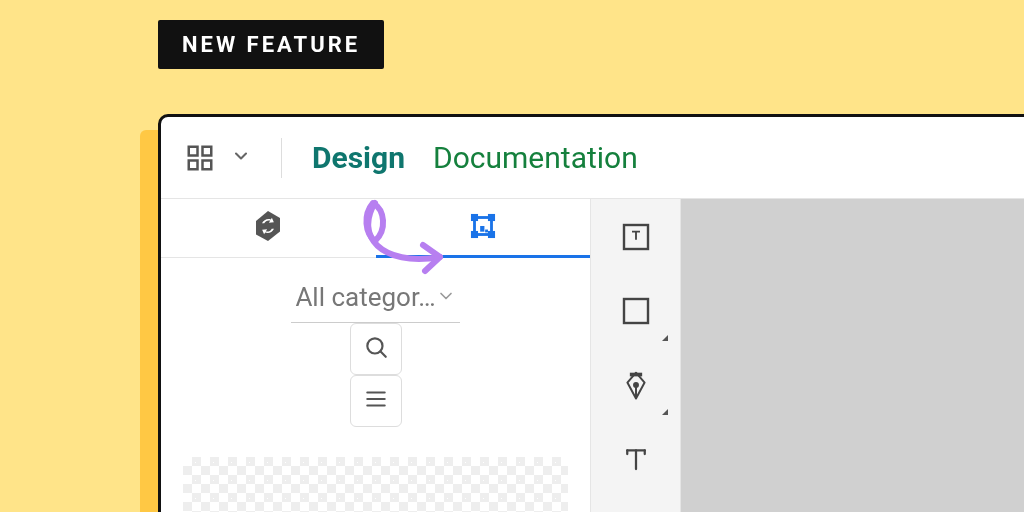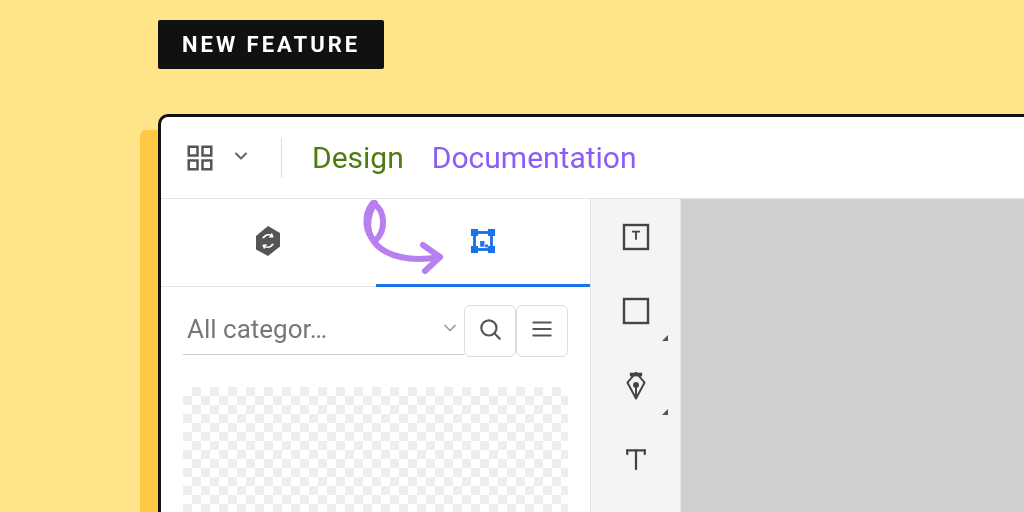--- a/index.html
+++ b/index.html
@@ -53,22 +53,22 @@
   }
   .grid-icon svg { display: block; }
   .chevron { color: #666; }
   .divider {
     width: 1px;
     height: 40px;
     background: #ddd;
     margin: 0 14px;
   }
   .tabs { display: flex; gap: 28px; }
-  .tab { font-size: 30px; color: #8b5cf6; cursor: pointer; }
-  .tab.active { color: #4d7c0f; font-weight: 400; }
+  .tab { font-size: 30px; color: #15803d; cursor: pointer; }
+  .tab.active { color: #0f766e; font-weight: 700; }
   .body-row { display: flex; height: calc(100% - 82px); }
   .left-panel {
     width: 430px;
     border-right: 1px solid #e5e5e5;
     display: flex;
     flex-direction: column;
   }
   .panel-tabs {
     height: 88px;
     display: flex;
@@ -91,20 +91,21 @@
     left: 50%;
     width: 50%;
     height: 3px;
     background: #1a73e8;
   }
   .filter-row {
     display: flex;
     align-items: center;
     padding: 18px 22px;
     gap: 0;
+    flex-direction: column;
   }
   .dropdown {
     flex: 1;
     display: flex;
     align-items: center;
     justify-content: space-between;
     border-bottom: 1px solid #ccc;
     padding: 6px 4px 10px 4px;
     color: #777;
     font-size: 26px;

